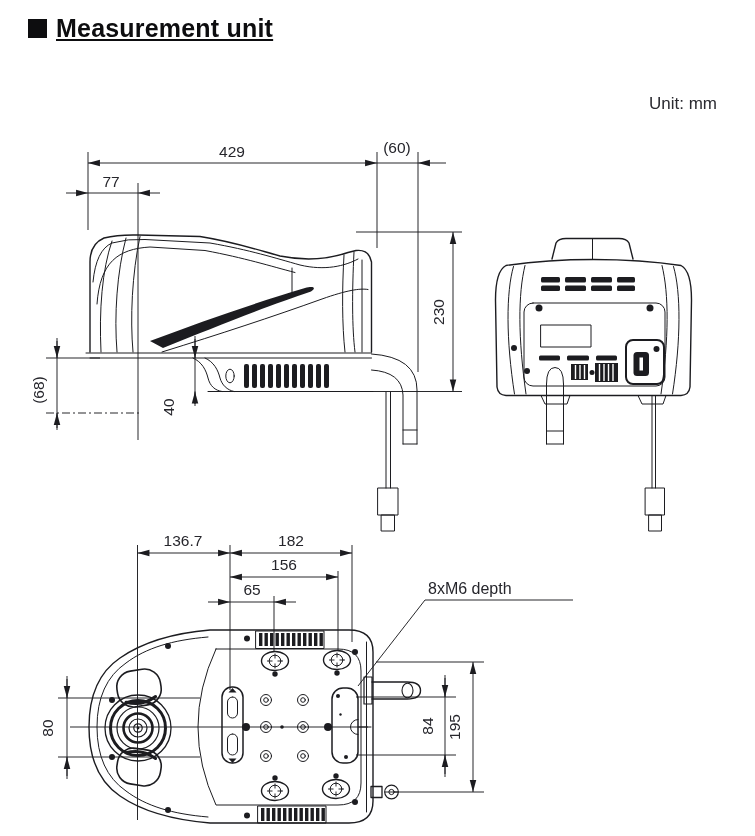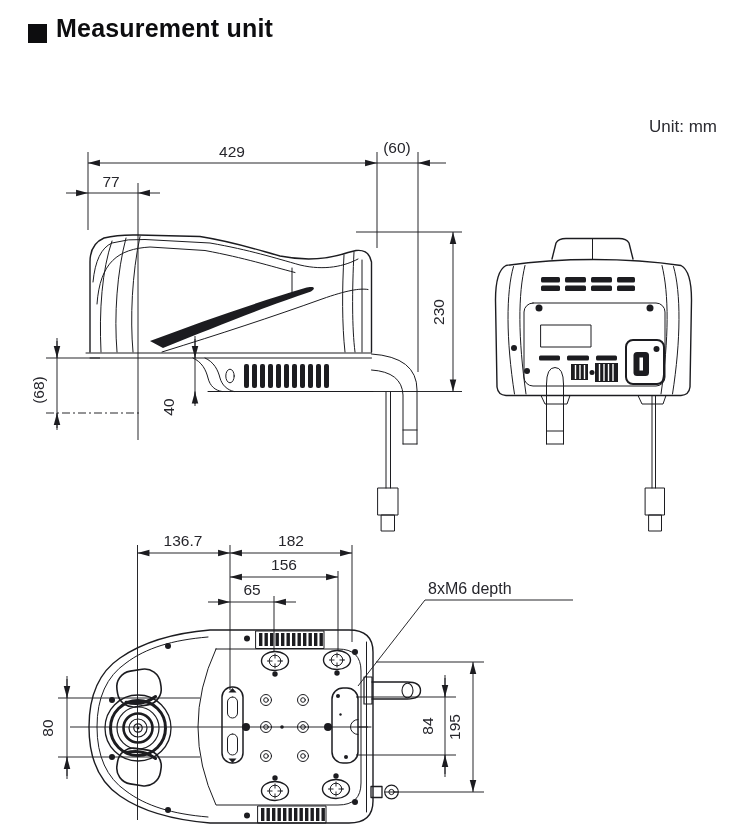--- a/index.html
+++ b/index.html
@@ -1,22 +1,22 @@
 <!DOCTYPE html>
 <html style="--line: #1c1c20; --text: #26262c; --paper: #ffffff;"><head>
 <meta charset="utf-8">
 <style>
   :root{ --line:#1c1c20; --text:#26262c; --paper:#ffffff; }
   html,body{ margin:0; padding:0; background:var(--paper); }
   body{ font-family:"Liberation Sans","DejaVu Sans",sans-serif; }
   .sheet{ position:relative; width:755px; height:836px; background:var(--paper); overflow:hidden; }
   h1.title{ position:absolute; left:28px; top:14px; margin:0; font-size:25px; font-weight:bold;
-            color:#0d0d0f; letter-spacing:0.2px; display:flex; align-items:flex-end; gap:9px; }
+            color:#0d0d0f; letter-spacing:0.2px; display:flex; align-items:center; gap:9px;text-decoration:underline; }
   h1.title .sq{ width:19px; height:19px; background:#0d0d0f; display:inline-block; }
-  .unit{ position:absolute; top:94px; right:38px; font-size:17px; color:#2b2b31;margin-top:23px; }
+  .unit{ position:absolute; top:94px; right:38px; font-size:17px; color:#2b2b31; }
   svg{ position:absolute; left:0; top:0; }
   .ol{ fill:none; stroke:var(--line); stroke-width:1.4; stroke-linejoin:round; stroke-linecap:round; }
   .tl{ fill:none; stroke:var(--line); stroke-width:1; stroke-linejoin:round; stroke-linecap:round; }
   .hl{ fill:none; stroke:var(--line); stroke-width:2; }
   .dim{ fill:none; stroke:var(--line); stroke-width:0.95; }
   .dash{ stroke-dasharray:8 3 2 3; }
   .dark{ fill:var(--line); stroke:none; }
   text.dimtxt{ font-size:15.5px; fill:var(--text); }
   text.note{ font-size:16px; fill:var(--text); }
 </style>

